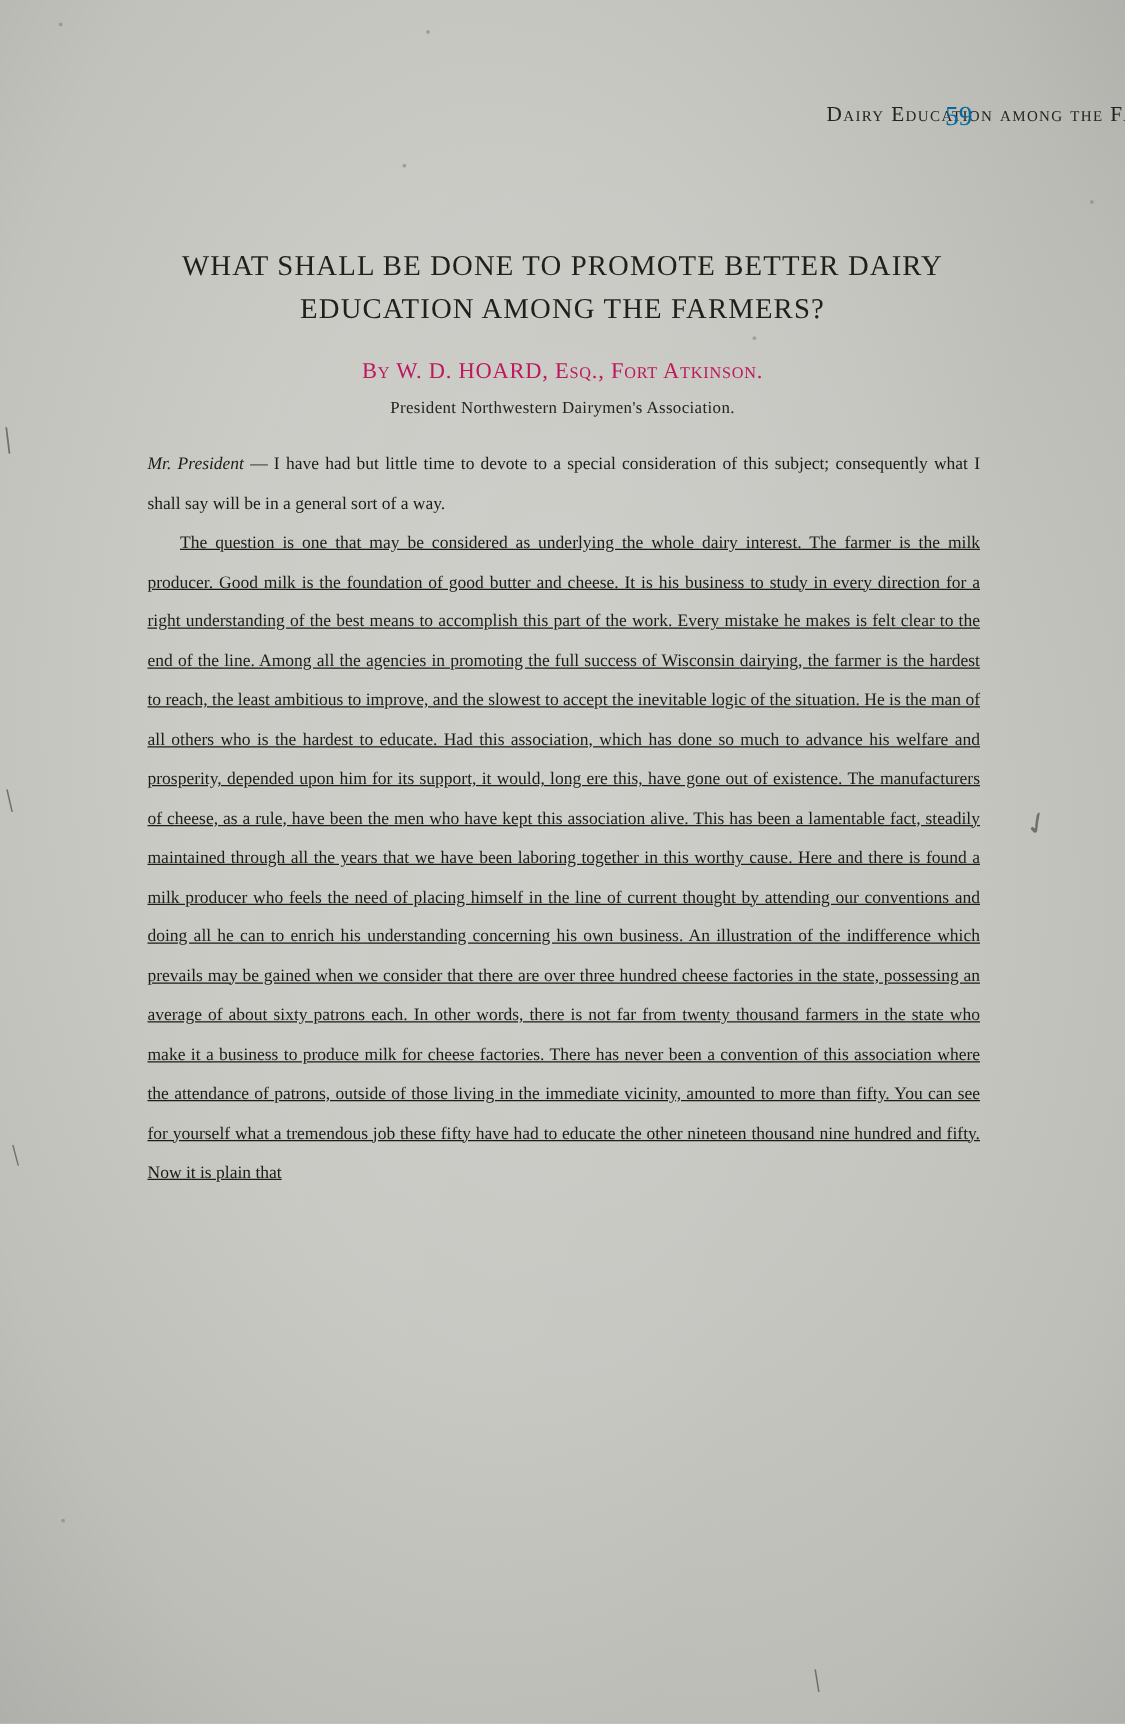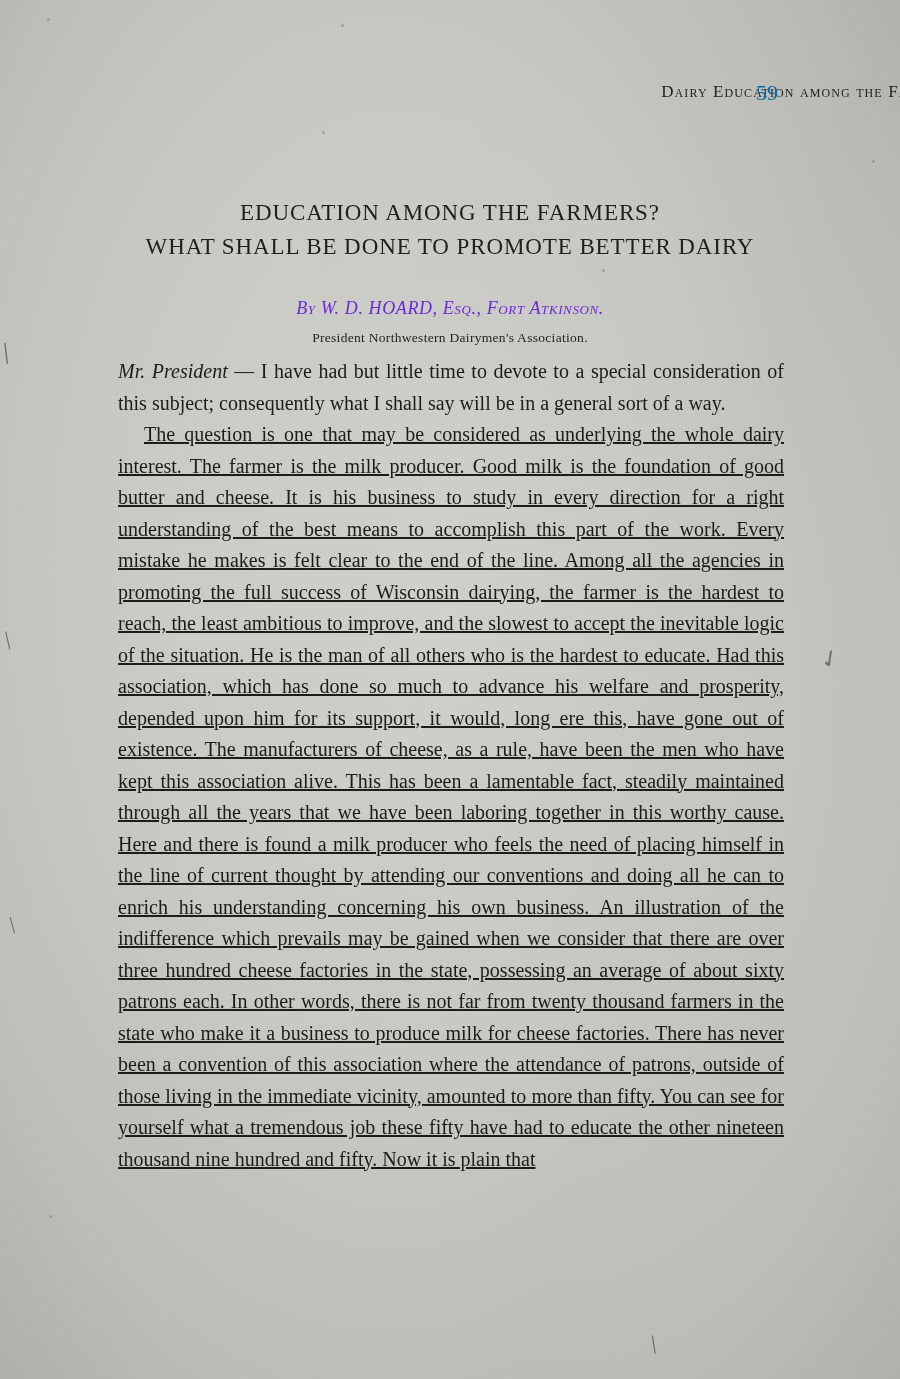--- a/index.html
+++ b/index.html
@@ -69,42 +69,41 @@
     width: 720px;
     text-align: center;
   }
   .title-line {
     font-size: 23px;
     letter-spacing: 0.9px;
     line-height: 34px;
     color: #1f1f1c;
   }
   .byline {
-    margin-top: 34px;
+    margin-top: 22px;
     font-size: 18px;
     letter-spacing: 0.6px;
-    color: #6d28d9;
-    font-style: italic;
+    color: #be185d;
   }
   .affiliation {
     margin-top: 11px;
     font-size: 13.5px;
     letter-spacing: 0.3px;
     font-weight: normal;
     color: #242420;
   }
 
   .body-text {
     position: absolute;
     top: 356px;
     left: 118px;
     width: 666px;
   }
   .para {
-    font-size: 20px;
+    font-size: 14px;
     line-height: 31.5px;
     text-align: justify;
     text-justify: inter-word;
     color: #1c1c19;
     margin: 0;
   }
   .para + .para {
     text-indent: 26px;
     text-decoration: underline;
   }
@@ -128,22 +127,22 @@
 <div class="edge-mark" style="left:9px;  top:912px; font-size:24px; transform:rotate(4deg);">\</div>
 <div class="edge-mark" style="left:820px; top:645px; font-size:24px; transform:rotate(-28deg);">✓</div>
 <div class="edge-mark" style="left:650px; top:1330px; font-size:26px; transform:rotate(10deg);">\</div>
 
 <div class="running-head">
   <span class="rh-text small-caps">Dairy Education among the Farmers.</span>
 </div>
 <div class="folio">59</div>
 
 <div class="title-block">
+  <div class="title-line">WHAT SHALL BE DONE TO PROMOTE BETTER DAIRY</div>
   <div class="title-line">EDUCATION AMONG THE FARMERS?</div>
-  <div class="title-line">WHAT SHALL BE DONE TO PROMOTE BETTER DAIRY</div>
   <div class="byline small-caps">By W. D. HOARD, Esq., Fort Atkinson.</div>
   <div class="affiliation">President Northwestern Dairymen's Association.</div>
 </div>
 
 <div class="body-text">
   <p class="para"><span class="lead-in">Mr. President</span><span> — I have had but little time to devote to a special consideration of this subject; consequently what I shall say will be in a general sort of a way.</span></p>
   <p class="para">The question is one that may be considered as underlying the whole dairy interest. The farmer is the milk producer. Good milk is the foundation of good butter and cheese. It is his business to study in every direction for a right understanding of the best means to accomplish this part of the work. Every mistake he makes is felt clear to the end of the line. Among all the agencies in promoting the full success of Wisconsin dairying, the farmer is the hardest to reach, the least ambitious to improve, and the slowest to accept the inevitable logic of the situation. He is the man of all others who is the hardest to educate. Had this association, which has done so much to advance his welfare and prosperity, depended upon him for its support, it would, long ere this, have gone out of existence. The manufacturers of cheese, as a rule, have been the men who have kept this association alive. This has been a lamentable fact, steadily maintained through all the years that we have been laboring together in this worthy cause. Here and there is found a milk producer who feels the need of placing himself in the line of current thought by attending our conventions and doing all he can to enrich his understanding concerning his own business. An illustration of the indifference which prevails may be gained when we consider that there are over three hundred cheese factories in the state, possessing an average of about sixty patrons each. In other words, there is not far from twenty thousand farmers in the state who make it a business to produce milk for cheese factories. There has never been a convention of this association where the attendance of patrons, outside of those living in the immediate vicinity, amounted to more than fifty. You can see for yourself what a tremendous job these fifty have had to educate the other nineteen thousand nine hundred and fifty. Now it is plain that</p>
 </div>
 
 </body></html>

